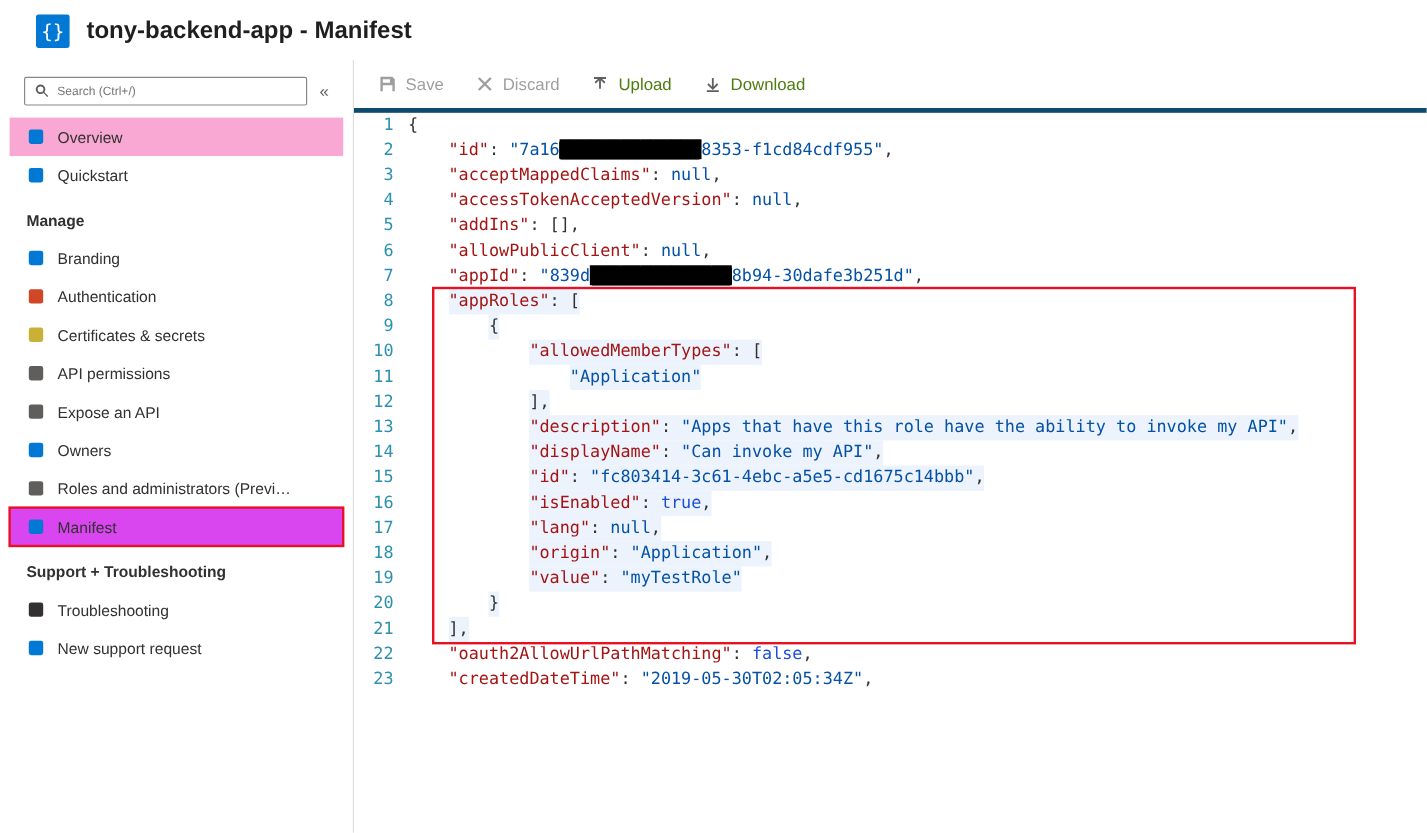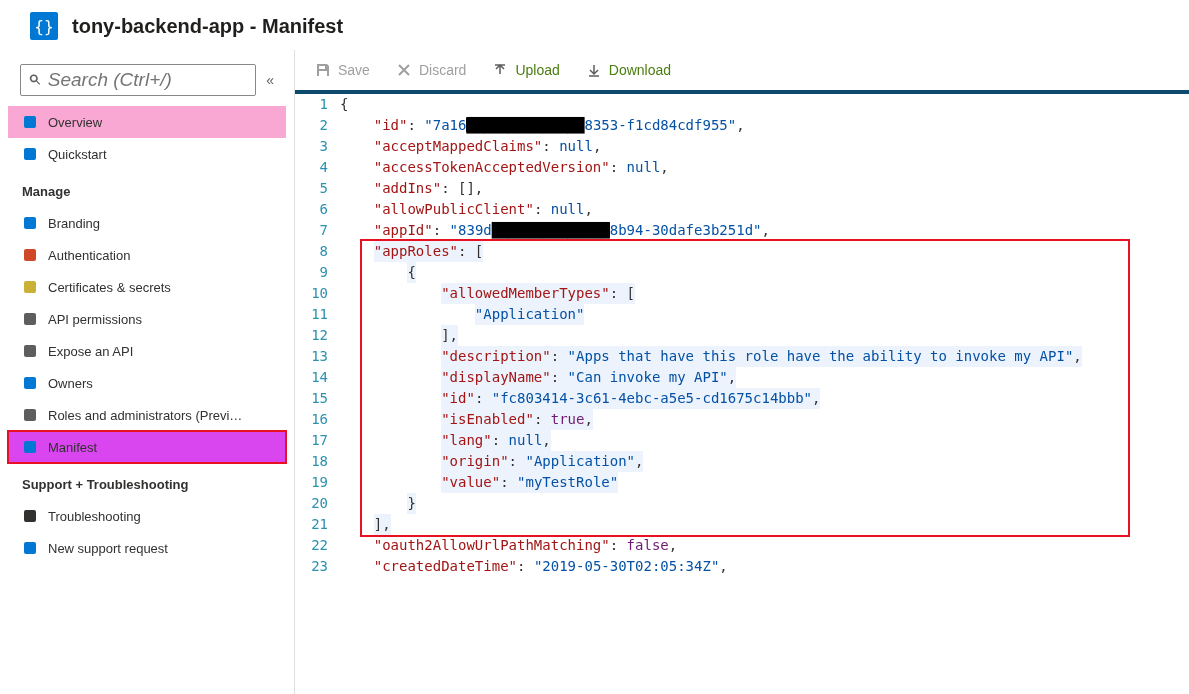--- a/index.html
+++ b/index.html
@@ -5,41 +5,41 @@
   * { box-sizing: border-box; margin: 0; padding: 0; }
   body { font-family: "Segoe UI", Arial, sans-serif; font-size: 13px; color: #323130; background: #fff; width: 1189px; height: 694px; overflow: hidden; }
   .header { display: flex; align-items: center; padding: 12px 20px 10px 30px; }
   .app-icon { width: 28px; height: 28px; background: #0078d4; border-radius: 2px; display: flex; align-items: center; justify-content: center; margin-right: 14px; color: #fff; font-family: monospace; font-size: 16px; }
   .app-title { font-size: 20px; font-weight: 600; color: #201f1e; }
   .body { display: flex; height: calc(100% - 50px); }
   .sidebar { width: 295px; border-right: 1px solid #e1dfdd; padding: 10px 8px; position: relative; }
   .search-row { display: flex; align-items: center; gap: 10px; padding: 4px 12px 10px 12px; }
   .search-box { flex: 1; display: flex; align-items: center; border: 1px solid #8a8886; border-radius: 2px; padding: 4px 8px; }
   .search-box svg { width: 14px; height: 14px; margin-right: 6px; fill: #605e5c; }
-  .search-box input { border: none; outline: none; font-style: italic; color: #605e5c; font-size: 19px; width: 100%; background: transparent; }
+  .search-box input { border: none; outline: none; color: #605e5c; font-size: 10px; width: 100%; background: transparent; }
   .collapse { font-size: 14px; color: #605e5c; cursor: pointer; }
   .nav-item { display: flex; align-items: center; padding: 8px 14px; cursor: pointer; gap: 10px; }
   .nav-item.active { background: #f9a8d4; color: #323130; }
   .nav-item.selected { background: #d946ef; outline: 2px solid #e81123; outline-offset: -1px; }
   .nav-icon { width: 16px; height: 16px; display: inline-flex; align-items: center; justify-content: center; }
   .section-head { font-weight: 600; padding: 14px 14px 8px 14px; color: #323130; font-size: 13px; }
   .main { flex: 1; display: flex; flex-direction: column; }
   .toolbar { display: flex; align-items: center; padding: 12px 20px; gap: 26px; border-bottom: 4px solid #0c4a6e; }
   .tbtn { display: flex; align-items: center; gap: 7px; color: #4d7c0f; cursor: pointer; font-size: 14px; }
   .tbtn.disabled { color: #a19f9d; cursor: default; }
   .tbtn svg { width: 16px; height: 16px; }
   .desc { padding: 14px 20px; font-size: 14px; color: #323130; white-space: nowrap; overflow: hidden; }
   .desc a { color: #0078d4; text-decoration: none; }
   .editor { display: flex; flex: 1; overflow: hidden; position: relative; }
   .gutter { width: 45px; text-align: right; color: #2b91af; font-family: Consolas, monospace; font-size: 14px; line-height: 21px; padding-right: 12px; user-select: none; }
   .code { flex: 1; font-family: Consolas, monospace; font-size: 14px; line-height: 21px; white-space: pre; color: #323130; position: relative; }
   .code .k { color: #a31515; } 
   .code .s { color: #0451a5; } 
   .code .n { color: #0451a5; margin-top: 15px; } 
-  .code .b { color: #701a75; } 
+  .code .b { color: #1d4ed8; } 
   .code .redact { background: #000; color: #000; border-radius: 2px; }
   .hl-line { background: #ecf3fc; display: inline-block; }
   .hl-box { position: absolute; border: 2px solid #e81123; pointer-events: none; }
 </style>
 </head>
 <body>
 
 <div class="header">
   <div class="app-icon">{}</div>
   <div class="app-title">tony-backend-app - Manifest</div>

